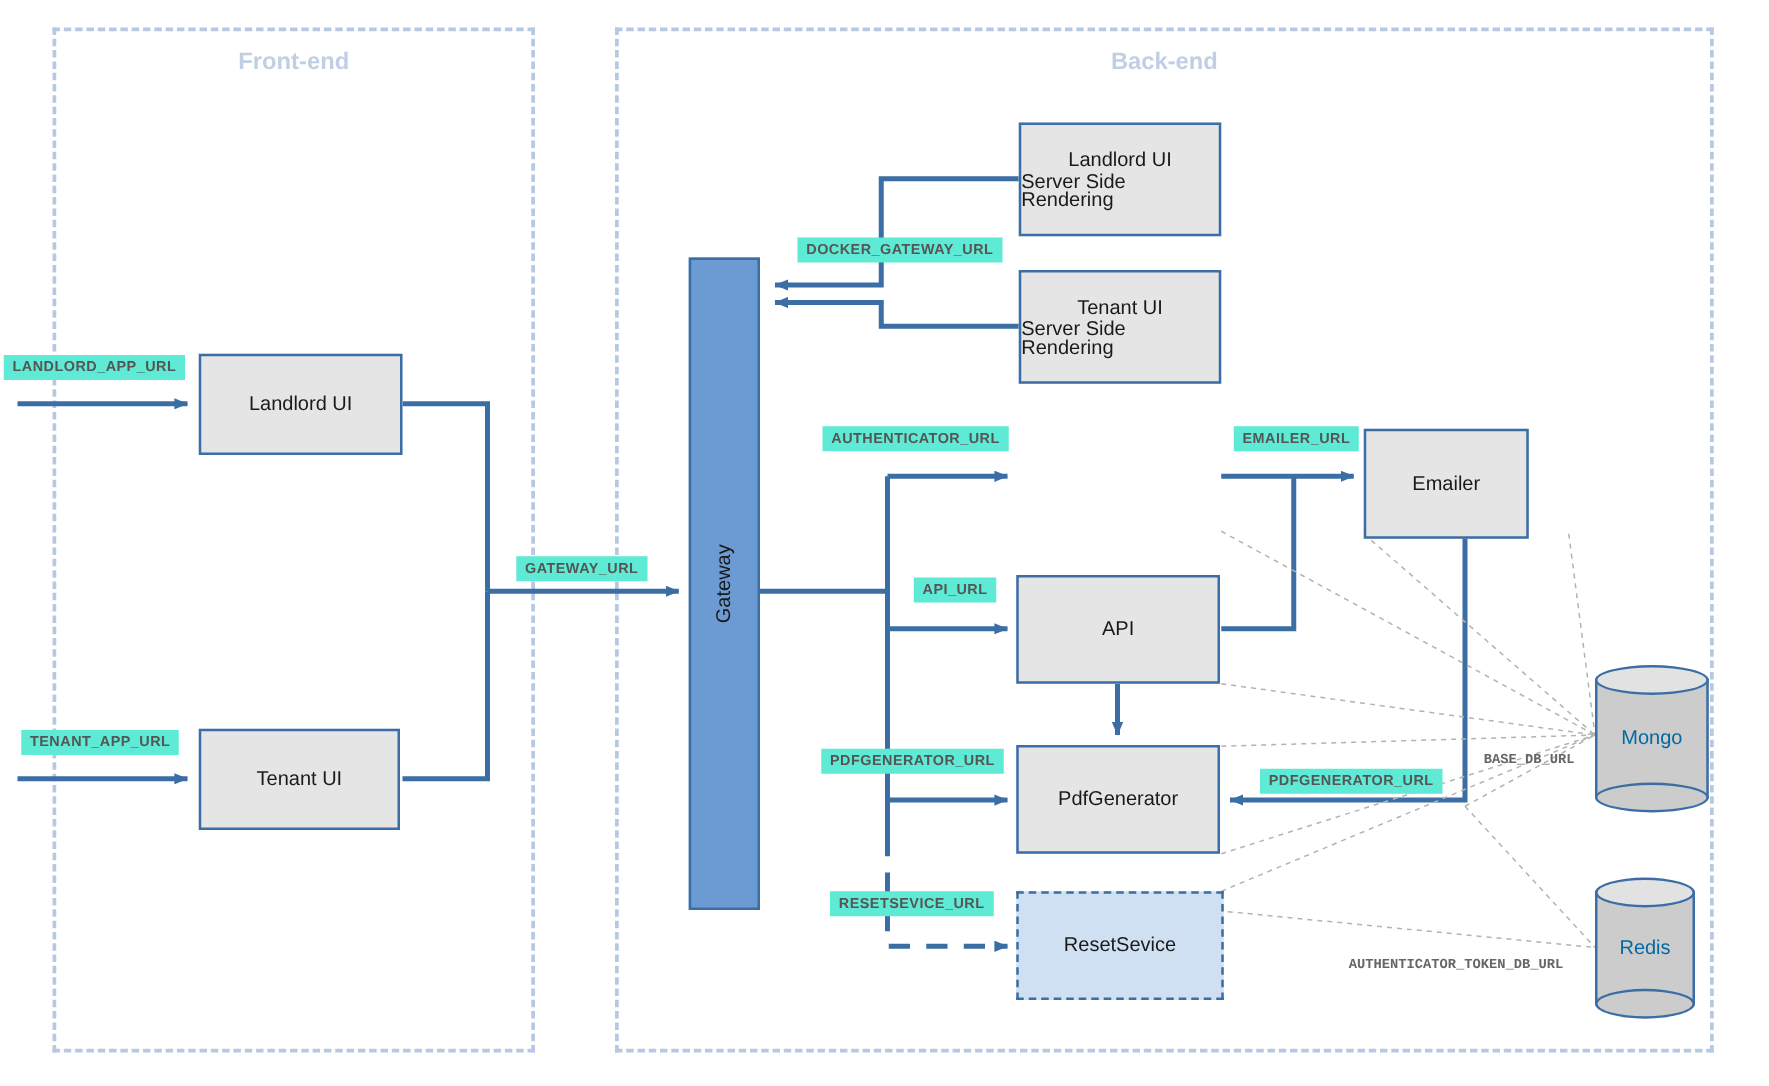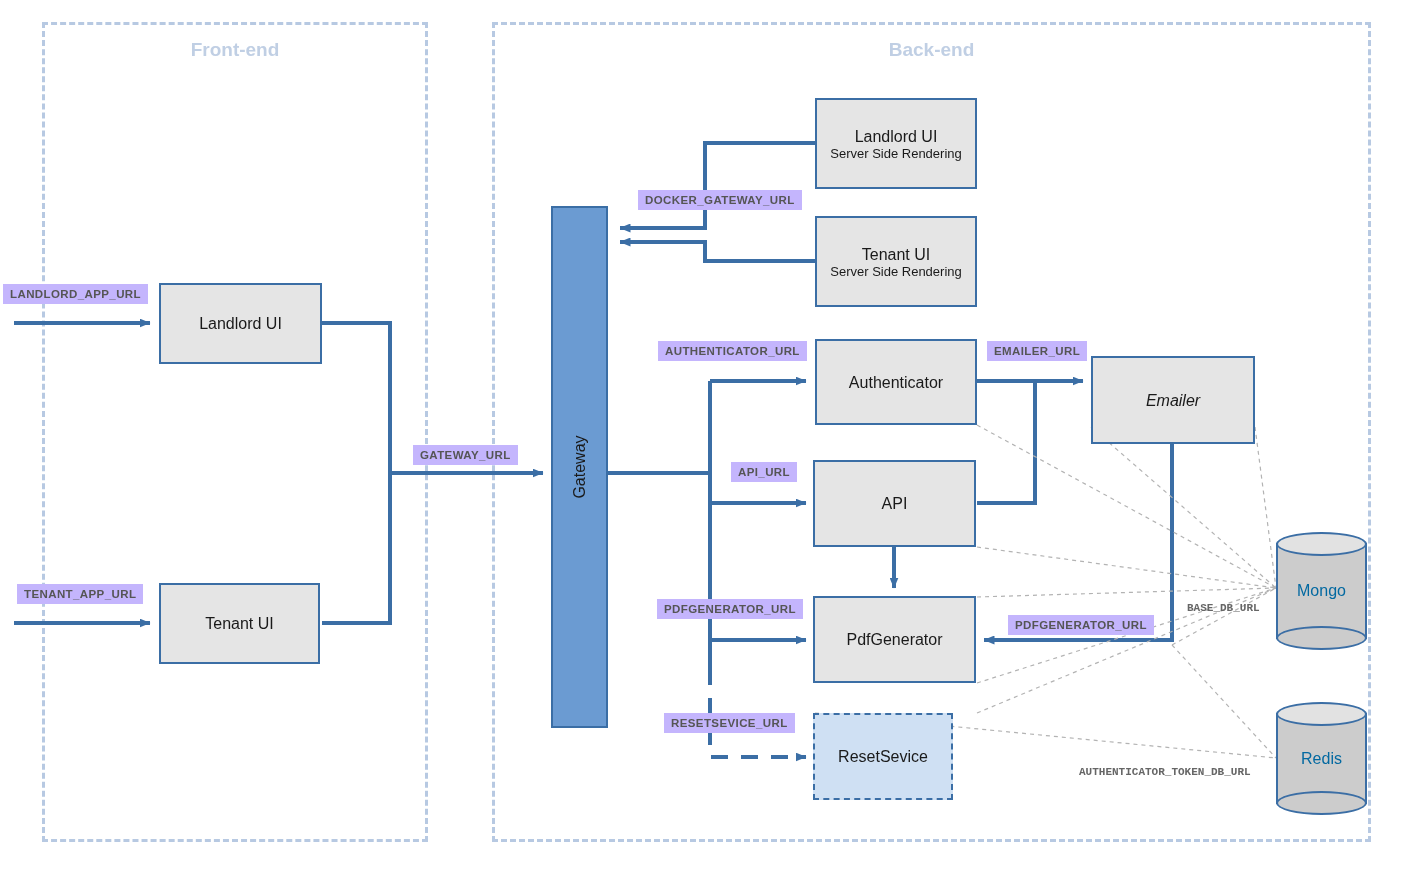--- a/index.html
+++ b/index.html
@@ -7,38 +7,38 @@
   #stage{position:relative;width:1415px;height:869px;overflow:hidden;background:#fff;}
   svg#wires{position:absolute;left:0;top:0;width:1415px;height:869px;pointer-events:none;}
 
   .zone{position:absolute;border:3px dashed #b7c9e2;box-sizing:border-box;}
   .zone-title{position:absolute;font-size:19px;font-weight:bold;color:#c0cfe4;text-align:center;width:100%;}
 
   .node{position:absolute;box-sizing:border-box;background:#e5e5e5;border:2px solid #3b6ea5;
         display:flex;flex-direction:column;align-items:center;justify-content:center;
         color:#1a1a1a;}
   .node .t1{font-size:16px;line-height:19px;}
-  .node .t2{font-size:13px;line-height:15px;}
+  .node .t2{font-size:16px;line-height:15px;}
   .node.dashed{background:#cfe0f3;border:2px dashed #3b6ea5;}
 
   .vnode{position:absolute;box-sizing:border-box;background:#6b9bd2;border:2px solid #3b6ea5;}
   .vnode span{position:absolute;left:50%;top:50%;transform:translate(-50%,-50%) rotate(-90deg);
               white-space:nowrap;font-size:16px;color:#1a1a1a;}
 
   .cyl{position:absolute;}
   .cyl .body{position:absolute;left:0;right:0;top:11px;bottom:11px;background:#cccccc;
              border-left:2px solid #3b6ea5;border-right:2px solid #3b6ea5;}
   .cyl .top{position:absolute;left:0;top:0;width:100%;height:24px;box-sizing:border-box;
             background:#e2e2e2;border:2px solid #3b6ea5;border-radius:50%;}
   .cyl .bot{position:absolute;left:0;bottom:0;width:100%;height:24px;box-sizing:border-box;
             background:#cccccc;border:2px solid #3b6ea5;border-radius:50%;}
   .cyl .lbl{position:absolute;left:0;right:0;top:50%;transform:translateY(-50%);
             text-align:center;font-size:16px;color:#0369a1;}
 
-  .elabel{position:absolute;background:#c4b5fd;color:#555555;font-family:"Liberation Sans",sans-serif;
+  .elabel{position:absolute;background:#5eead4;color:#555555;font-family:"Liberation Sans",sans-serif;
           font-size:11.5px;font-weight:bold;letter-spacing:.4px;padding:4px 7px;white-space:nowrap;}
   .elabel.plain{background:transparent;font-family:"Liberation Mono",monospace;font-weight:bold;
                 font-size:11px;color:#666;letter-spacing:0;}
 </style>
 </head>
 <body>
 
 <div id="stage">
 
   <div class="zone" style="left:42px;top:22px;width:386px;height:820px;">
@@ -122,48 +122,45 @@
   <div class="node" style="left:815px;top:98px;width:162px;height:91px;">
     <div class="t1">Landlord UI</div>
     <div class="t2">Server Side Rendering</div>
   </div>
 
   <div class="node" style="left:815px;top:216px;width:162px;height:91px;">
     <div class="t1">Tenant UI</div>
     <div class="t2">Server Side Rendering</div>
   </div>
 
-  <div class="node" style="left:815px;top:339px;width:162px;height:86px;">
-    <div class="t1">Authenticator</div>
-  </div>
 
-  <div class="node" style="left:1091px;top:356px;width:164px;height:88px;font-style:italic;">
+  <div class="node" style="left:1091px;top:343px;width:132px;height:88px;">
     <div class="t1">Emailer</div>
   </div>
 
   <div class="node" style="left:813px;top:460px;width:163px;height:87px;">
     <div class="t1">API</div>
   </div>
 
   <div class="node" style="left:813px;top:596px;width:163px;height:87px;">
     <div class="t1">PdfGenerator</div>
   </div>
 
-  <div class="node dashed" style="left:813px;top:713px;width:140px;height:87px;">
+  <div class="node dashed" style="left:813px;top:713px;width:166px;height:87px;">
     <div class="t1">ResetSevice</div>
   </div>
 
   <div class="cyl" style="left:1276px;top:532px;width:91px;height:118px;">
     <div class="body"></div>
     <div class="bot"></div>
     <div class="top"></div>
     <div class="lbl">Mongo</div>
   </div>
 
-  <div class="cyl" style="left:1276px;top:702px;width:91px;height:113px;">
+  <div class="cyl" style="left:1276px;top:702px;width:80px;height:113px;">
     <div class="body"></div>
     <div class="bot"></div>
     <div class="top"></div>
     <div class="lbl">Redis</div>
   </div>
 
   <div class="elabel" style="left:3px;top:284px;">LANDLORD_APP_URL</div>
 
   <div class="elabel" style="left:17px;top:584px;">TENANT_APP_URL</div>
 

